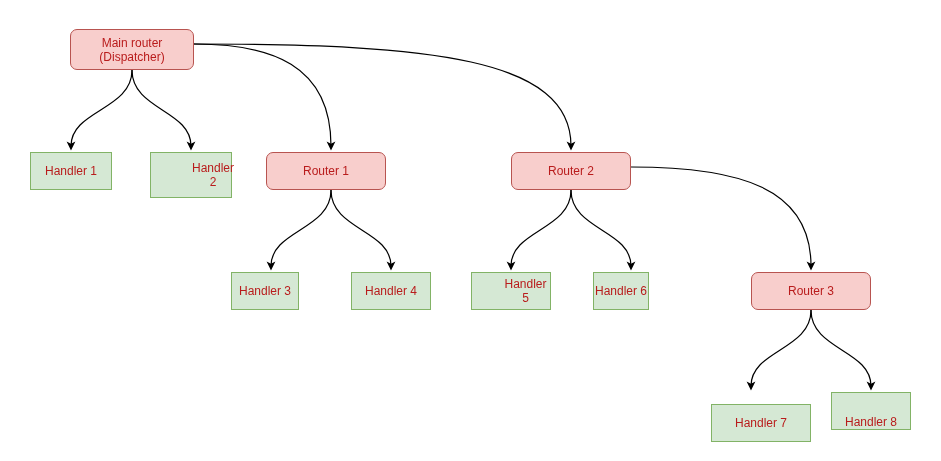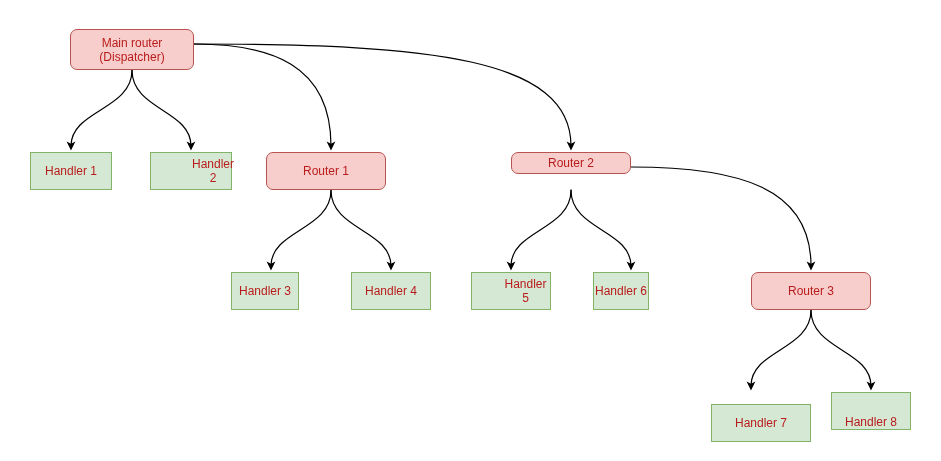--- a/index.html
+++ b/index.html
@@ -77,23 +77,23 @@
         <path d="M 571 190 C 571 230 631 230 631 266" fill="none" stroke="#000000" stroke-width="1.2" stroke-linecap="round" marker-end="url(#arrow)"></path>
         <path d="M 631 167 C 740 167 811 188 811 266" fill="none" stroke="#000000" stroke-width="1.2" stroke-linecap="round" marker-end="url(#arrow)"></path>
         <path d="M 811 310 C 811 350 751 350 751 386" fill="none" stroke="#000000" stroke-width="1.2" stroke-linecap="round" marker-end="url(#arrow)"></path>
         <path d="M 811 310 C 811 350 871 350 871 386" fill="none" stroke="#000000" stroke-width="1.2" stroke-linecap="round" marker-end="url(#arrow)"></path>
       </g>
   </svg>
   <div id="nodes-group">
       <div class="node router" style="left: 70px; top: 29px; width: 124px; height: 41px;"><span class="node-label">Main router
 (Dispatcher)</span></div>
       <div class="node handler" style="left: 30px; top: 152px; width: 82px; height: 38px;"><span class="node-label">Handler 1</span></div>
-      <div class="node handler" style="left: 150px; top: 152px; width: 82px; height: 38px; padding-left: 44px;"><span class="node-label">Handler 2</span></div>
+      <div class="node handler" style="left: 150px; top: 152px; width: 82px; height: 46px; padding-left: 44px;"><span class="node-label">Handler 2</span></div>
       <div class="node router" style="left: 266px; top: 152px; width: 120px; height: 38px;"><span class="node-label">Router 1</span></div>
-      <div class="node router" style="left: 511px; top: 152px; width: 120px; height: 22px;"><span class="node-label">Router 2</span></div>
+      <div class="node router" style="left: 511px; top: 152px; width: 120px; height: 38px;"><span class="node-label">Router 2</span></div>
       <div class="node handler" style="left: 231px; top: 272px; width: 68px; height: 38px;"><span class="node-label">Handler 3</span></div>
       <div class="node handler" style="left: 351px; top: 272px; width: 80px; height: 38px;"><span class="node-label">Handler 4</span></div>
       <div class="node handler" style="left: 471px; top: 272px; width: 80px; height: 38px; padding-left: 29px;"><span class="node-label">Handler 5</span></div>
       <div class="node handler" style="left: 593px; top: 272px; width: 56px; height: 38px;"><span class="node-label">Handler 6</span></div>
       <div class="node router" style="left: 751px; top: 272px; width: 120px; height: 38px;"><span class="node-label">Router 3</span></div>
       <div class="node handler" style="left: 711px; top: 404px; width: 100px; height: 38px;"><span class="node-label">Handler 7</span></div>
       <div class="node handler" style="left: 831px; top: 392px; width: 80px; height: 38px; align-items: flex-end;"><span class="node-label">Handler 8</span></div>
     </div>
 </div>
 

